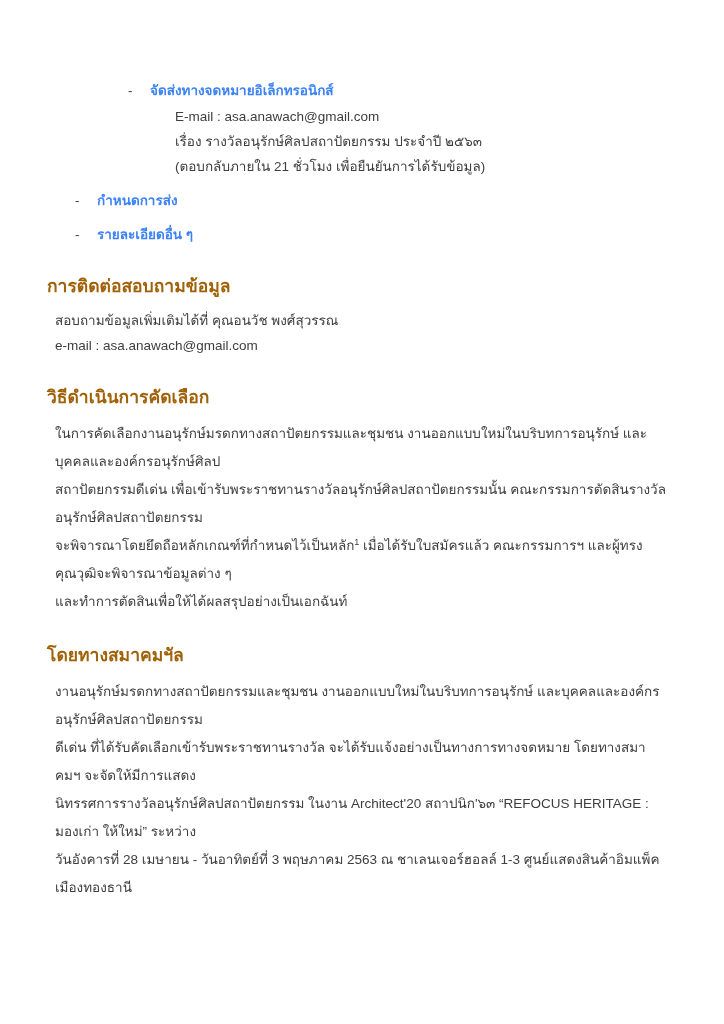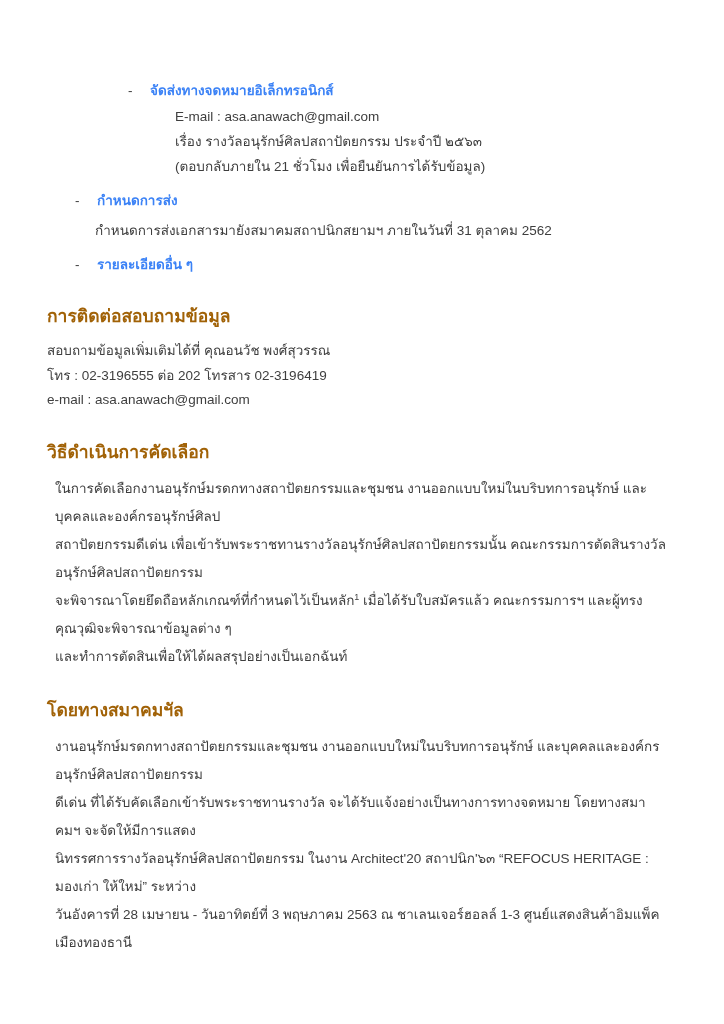--- a/index.html
+++ b/index.html
@@ -28,21 +28,21 @@
     line-height: 25px;
     white-space: pre-line;
   }
   .section-heading {
     font-size: 17.5px;
     font-weight: bold;
     color: #a16207;
     margin: 25px 0 9px 0;
     line-height: 28px;
   }
-  .contact-lines { line-height: 24.5px; }
+  .contact-lines { line-height: 24.5px; margin-left: 8px; }
   .para {
     margin: 8px;
     line-height: 28px;
     white-space: pre-line;
     text-align: left;
   }
   sup.fn-ref {
     font-size: 9px;
     vertical-align: super;
     line-height: 0;
@@ -60,31 +60,29 @@
   <div class="sublines">
     <div>E-mail : asa.anawach@gmail.com</div>
     <div>เรื่อง  รางวัลอนุรักษ์ศิลปสถาปัตยกรรม ประจำปี ๒๕๖๓</div>
     <div>(ตอบกลับภายใน 21 ชั่วโมง เพื่อยืนยันการได้รับข้อมูล)</div>
   </div>
 
   <div class="bullet-row lvl0">
     <span class="dash">-</span>
     <span class="b-title">กำหนดการส่ง</span>
   </div>
-  <p class="indent-body">กำหนดการส่งเอกสารมายังสมาคมสถาปนิกสยามฯ ภายในวันที่ 31 ตุลาคม 2562</p>
 
   <div class="bullet-row lvl0">
     <span class="dash">-</span>
     <span class="b-title">รายละเอียดอื่น ๆ</span>
   </div>
 
   <h2 class="section-heading">การติดต่อสอบถามข้อมูล</h2>
   <div class="contact-lines">
     <div>สอบถามข้อมูลเพิ่มเติมได้ที่ คุณอนวัช พงศ์สุวรรณ</div>
-    <div>โทร : 02-3196555 ต่อ 202 โทรสาร 02-3196419</div>
     <div>e-mail : asa.anawach@gmail.com</div>
   </div>
 
   <h2 class="section-heading">วิธีดำเนินการคัดเลือก</h2>
   <p class="para"><span>ในการคัดเลือกงานอนุรักษ์มรดกทางสถาปัตยกรรมและชุมชน งานออกแบบใหม่ในบริบทการอนุรักษ์ และบุคคลและองค์กรอนุรักษ์ศิลป
 สถาปัตยกรรมดีเด่น เพื่อเข้ารับพระราชทานรางวัลอนุรักษ์ศิลปสถาปัตยกรรมนั้น คณะกรรมการตัดสินรางวัลอนุรักษ์ศิลปสถาปัตยกรรม
 จะพิจารณาโดยยึดถือหลักเกณฑ์ที่กำหนดไว้เป็นหลัก</span><sup class="fn-ref">1</sup><span> เมื่อได้รับใบสมัครแล้ว คณะกรรมการฯ และผู้ทรงคุณวุฒิจะพิจารณาข้อมูลต่าง ๆ
 และทำการตัดสินเพื่อให้ได้ผลสรุปอย่างเป็นเอกฉันท์</span></p>
 
   <h2 class="section-heading">โดยทางสมาคมฯัล</h2>

